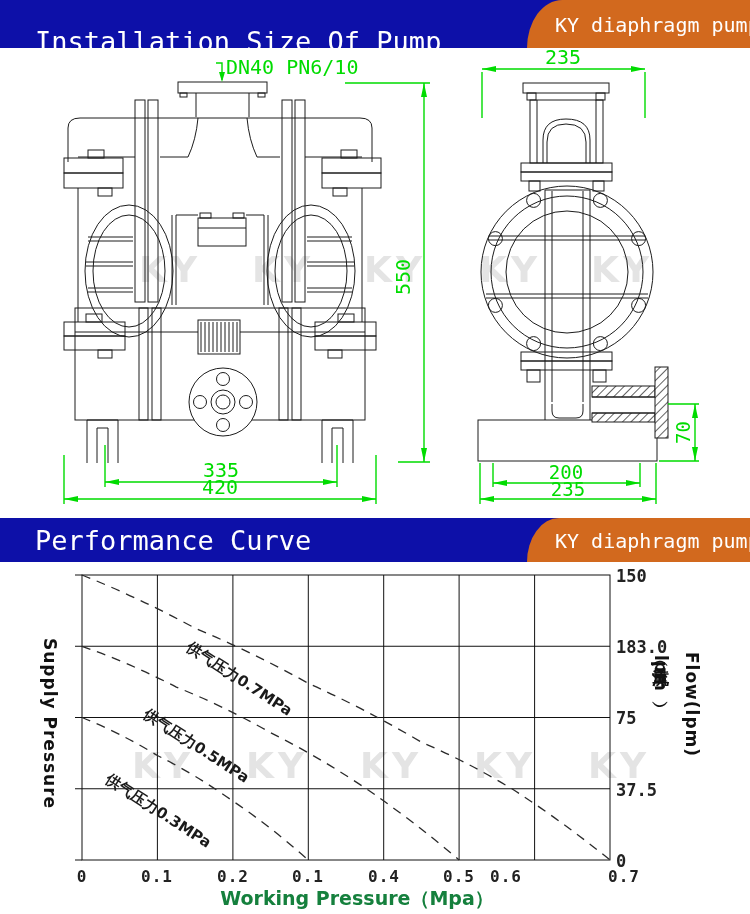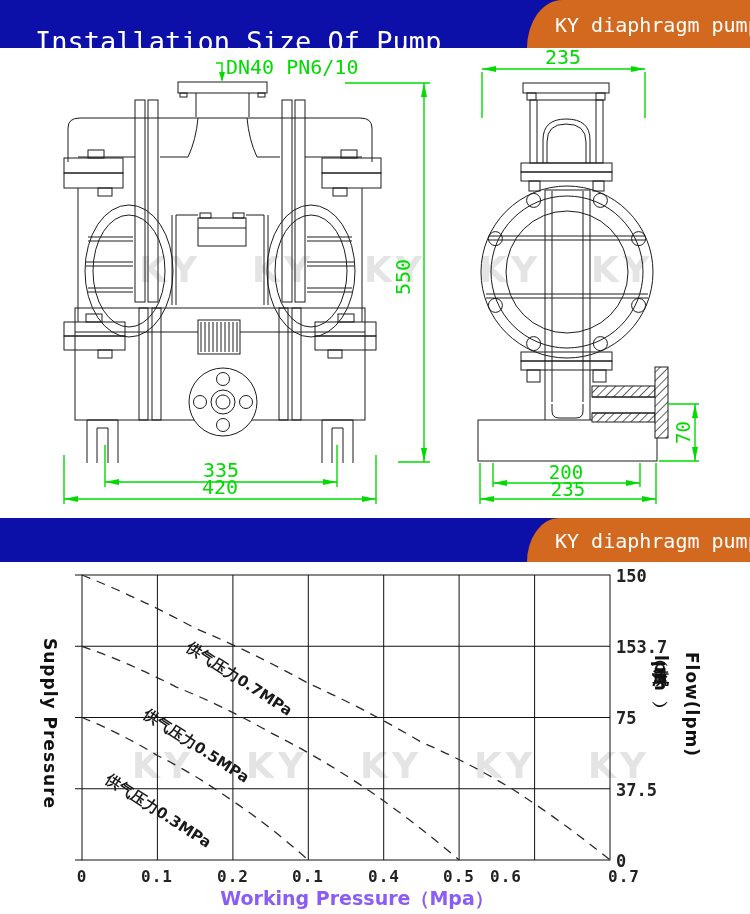--- a/index.html
+++ b/index.html
@@ -24,21 +24,21 @@
       font-size:36px;letter-spacing:4px;text-anchor:middle;}
   .grid{stroke:#111;stroke-width:1;fill:none;}
   .tick{stroke:#111;stroke-width:1;}
   .curve{stroke:#2a2a2a;stroke-width:1.3;fill:none;stroke-dasharray:9 7;}
   
   .ytick{position:absolute;left:616px;width:60px;height:18px;font-size:17px;font-weight:bold;
          font-family:"DejaVu Sans Mono",monospace;color:#222;z-index:3;}
   .xtick{position:absolute;top:867px;width:64px;text-align:center;font-size:16px;font-weight:bold;
          font-family:"DejaVu Sans Mono",monospace;color:#222;letter-spacing:1px;z-index:3;}
   .xlabel{position:absolute;left:172px;width:370px;top:886px;text-align:center;
-          font-size:19px;font-weight:bold;color:#8b5cf6;z-index:3;}
+          font-size:19px;font-weight:bold;color:#15803d;z-index:3;}
   .vtext{position:absolute;writing-mode:vertical-rl;text-orientation:mixed;
          font-weight:bold;color:#111;z-index:3;}
   .curve-label{position:absolute;font-size:15px;font-weight:bold;color:#1a1a1a;
                white-space:nowrap;transform-origin:0 0;transform:rotate(33deg);z-index:3;}
 </style>
 </head>
 <body>
 
 <div id="page">
 
@@ -244,23 +244,24 @@
       <div class="badge-label">KY diaphragm pump</div>
     </div>
   </div>
   <div class="bar-title" style="top:26px">Installation Size Of Pump</div>
 
   <div class="bar" style="top:518px;height:44px">
     <div class="badge" style="height:44px">
       <div class="badge-label" style="top:11px">KY diaphragm pump</div>
     </div>
   </div>
+  <div class="bar-title" style="top:525px">Performance Curve</div>
 
   <div class="ytick" style="top:566px">150</div>
-  <div class="ytick" style="top:637px">153.7</div>
+  <div class="ytick" style="top:637px">183.0</div>
   <div class="ytick" style="top:708px">75</div>
   <div class="ytick" style="top:780px">37.5</div>
   <div class="ytick" style="top:851px">0</div>
 
   <div class="xtick" style="left:50px">0</div>
   <div class="xtick" style="left:125px">0.1</div>
   <div class="xtick" style="left:201px">0.2</div>
   <div class="xtick" style="left:276px">0.1</div>
   <div class="xtick" style="left:352px">0.4</div>
   <div class="xtick" style="left:427px">0.5</div>

